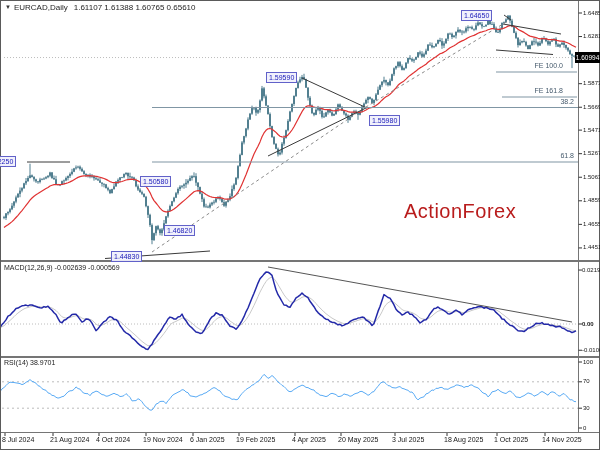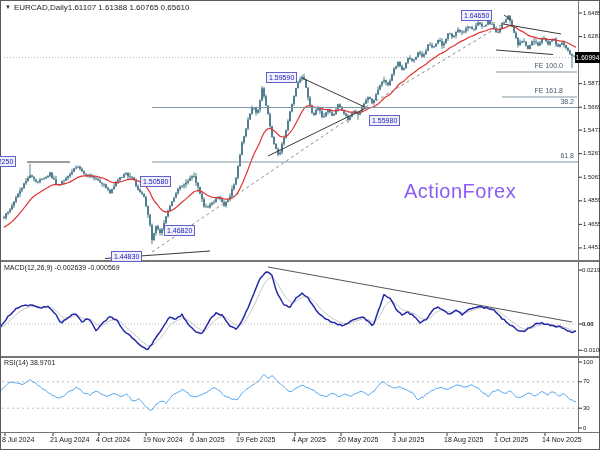--- a/index.html
+++ b/index.html
@@ -1,25 +1,25 @@
 <!DOCTYPE html>
 <html><head>
 <meta charset="utf-8">
 <style>
   html,body{margin:0;padding:0;background:#fff}
   #chart-root{position:relative;width:600px;height:450px;background:#ffffff;
     font-family:"Liberation Sans",sans-serif;overflow:hidden}
   #chart-svg{position:absolute;left:0;top:0}
   #title-line{position:absolute;left:5px;top:3px;font-size:8px;color:#1d1d1d;white-space:nowrap}
   #title-line .arrow{font-size:6px;vertical-align:1px;color:#333;margin-right:3px}
-  #title-line .sym{}
+  #title-line .sym{margin-right:6px}
   .pane-label{position:absolute;font-size:7px;color:#222;white-space:nowrap}
   #macd-label{left:4px;top:264px}
   #rsi-label{left:4px;top:359px}
-  #watermark{position:absolute;left:404px;top:180px;font-size:20px;color:#8b5cf6;
+  #watermark{position:absolute;left:404px;top:200px;font-size:20px;color:#b91c1c;
     letter-spacing:.5px;font-weight:400}
   .axis-label{position:absolute;font-size:6px;color:#161616;line-height:7px;white-space:nowrap}
   .axis-label.bold{font-weight:bold}
   .date-label{position:absolute;top:436px;font-size:7px;color:#161616;white-space:nowrap}
   .fib-text{position:absolute;width:70px;text-align:right;font-size:7px;line-height:8px;color:#44596b;white-space:nowrap}
   .price-label{position:absolute;font-size:7px;line-height:9px;color:#2222bb;
     background:rgba(240,240,252,.93);border:1px solid #6161c9;padding:0 2px;white-space:nowrap}
   .current-tag{position:absolute;left:575px;top:52px;width:25px;height:11px;background:#000;
     color:#fff;font-size:6.5px;line-height:11px;text-align:center}
 </style>

